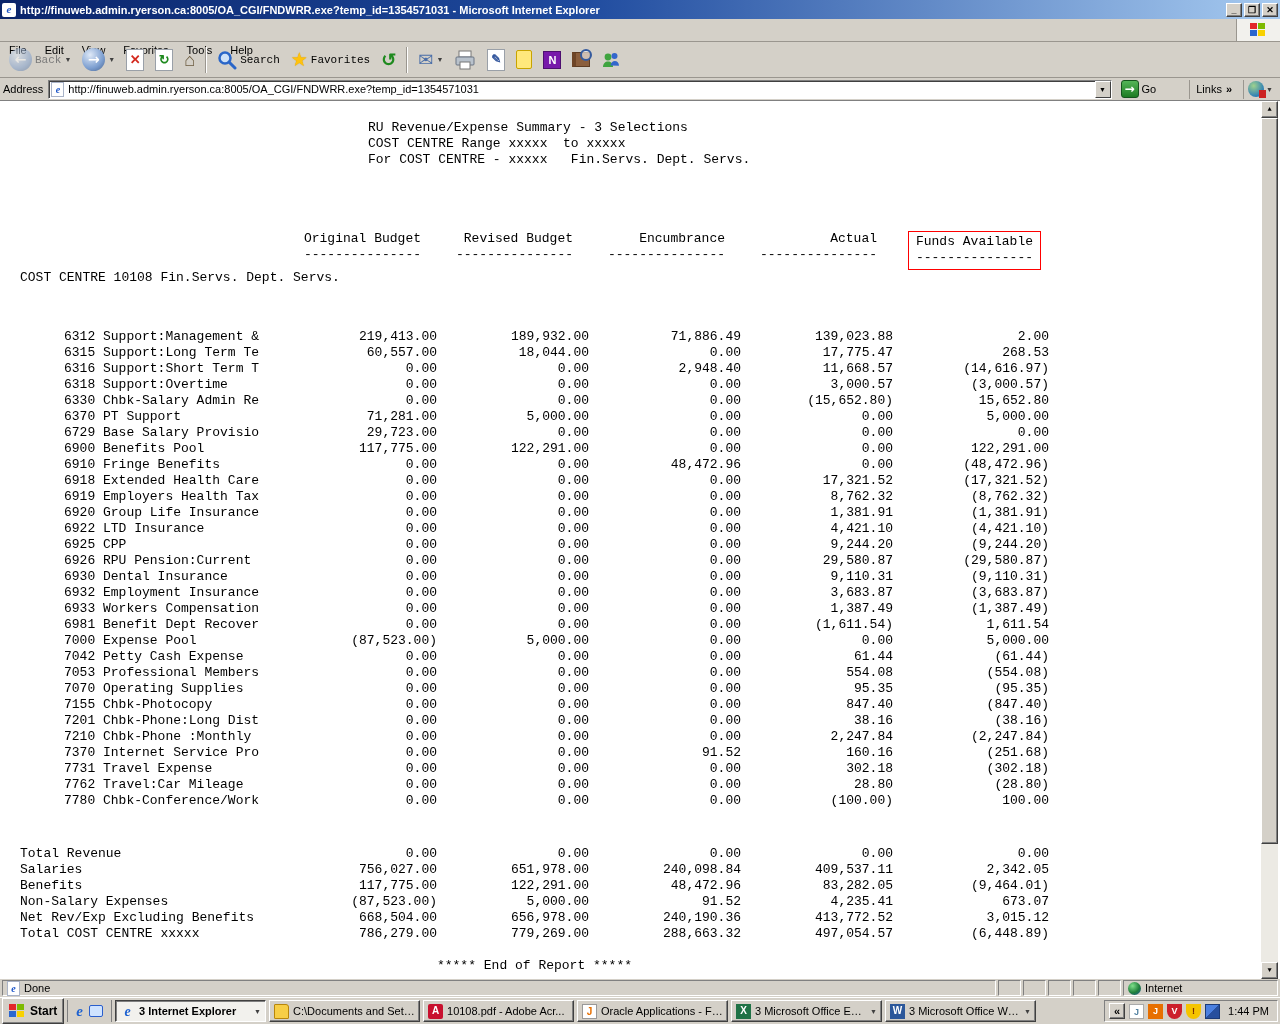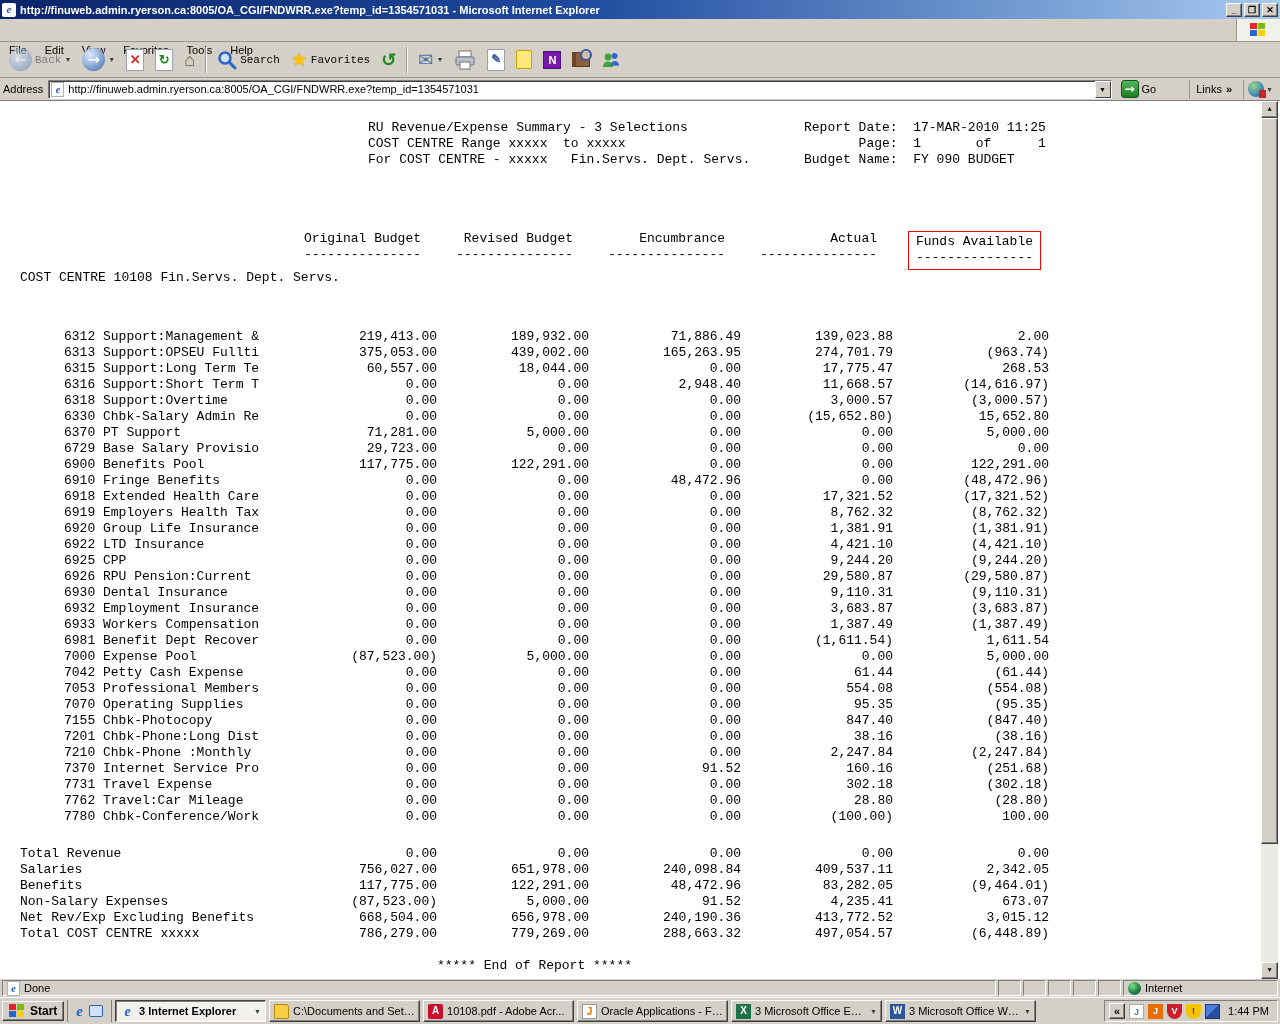--- a/index.html
+++ b/index.html
@@ -94,21 +94,21 @@
   .statusbar { position:absolute; top:979px; left:0; width:1280px; height:18px; background:#D4D0C8; display:flex; align-items:center; gap:2px; padding:1px 2px; }
   .pane { height:16px; border:1px solid; border-color:#808080 #fff #fff #808080; display:flex; align-items:center; gap:4px; padding:0 4px; }
   .pane.main { flex:1; }
   .pane.tiny { width:23px; }
   .pane.zone { width:155px; }
   .globe { width:13px; height:13px; border-radius:50%; background:radial-gradient(circle at 35% 30%,#7fe08a,#1f7f3a 55%,#1b4fa0); flex:none; }
 
   
   .taskbar { position:absolute; top:997px; left:0; width:1280px; height:27px; background:#D4D0C8; border-top:1px solid #fff; display:flex; align-items:center; gap:3px; padding:0 2px; }
   .bevel-out { background:#D4D0C8; border:1px solid; border-color:#fff #404040 #404040 #fff; box-shadow:inset -1px -1px 0 #808080; }
-  .start { height:20px; display:flex; align-items:center; gap:4px; padding:0 6px; font-weight:bold; font-size:12px; }
+  .start { height:26px; display:flex; align-items:center; gap:4px; padding:0 6px; font-weight:bold; font-size:12px; }
   .ql { display:flex; align-items:center; gap:6px; padding:0 8px; border-left:1px solid #808080; border-right:1px solid #808080; height:22px; }
   .e-ico { color:#1E62D0; font:bold italic 15px/16px "Liberation Serif",serif; }
   .desk-ico { width:14px; height:12px; background:#cfe3ff; border:1px solid #2a5ecc; border-radius:2px; }
   .task-btn { width:151px; height:22px; display:flex; align-items:center; gap:4px; padding:0 4px; font-size:11px; white-space:nowrap; overflow:hidden; }
   .task-btn .lbl { flex:1; overflow:hidden; text-overflow:ellipsis; }
   .task-btn.active { border-color:#404040 #fff #fff #404040; box-shadow:inset 1px 1px 0 #808080; background:#F2F1ED; font-weight:bold; }
   .tb-ico { width:15px; height:15px; flex:none; text-align:center; font:bold 10px/14px "Liberation Sans",sans-serif; }
   .ico-folder { background:#F7CE46; border:1px solid #B8860B; border-radius:1px 3px 1px 1px; }
   .ico-pdf { background:#C8102E; color:#fff; border-radius:2px; }
   .ico-java { background:#fff; border:1px solid #999; color:#E76F00; }
@@ -248,23 +248,20 @@
   <span class="adobe">
     <span class="adobe-ico"></span>
     <span class="caret">▼</span>
   </span>
 </div>
 
 <div class="content">
   <div class="pre" id="info-mid">RU Revenue/Expense Summary - 3 Selections
 COST CENTRE Range xxxxx  to xxxxx
 For COST CENTRE - xxxxx   Fin.Servs. Dept. Servs.</div>
-  <div class="pre" id="info-right">Report Date:  17-MAR-2010 11:25
-       Page:  1       of      1
-Budget Name:  FY 090 BUDGET</div>
 
   <div class="hdr-row">
     <div class="hc first"></div>
     <div class="hc">
       <div>Original Budget</div>
         <div>---------------</div>
     </div>
     <div class="hc">
       <div>Revised Budget</div>
         <div>---------------</div>
@@ -289,28 +286,20 @@
   <div id="rows">
       <div class="t-row acct">
         <span class="t-label">6312 Support:Management &amp;</span>
         <span class="t-val c0">219,413.00</span>
         <span class="t-val c1">189,932.00</span>
         <span class="t-val c2">71,886.49</span>
         <span class="t-val c3">139,023.88</span>
         <span class="t-val c4">2.00</span>
       </div>
       <div class="t-row acct">
-        <span class="t-label">6313 Support:OPSEU Fullti</span>
-        <span class="t-val c0">375,053.00</span>
-        <span class="t-val c1">439,002.00</span>
-        <span class="t-val c2">165,263.95</span>
-        <span class="t-val c3">274,701.79</span>
-        <span class="t-val c4">(963.74)</span>
-      </div>
-      <div class="t-row acct">
         <span class="t-label">6315 Support:Long Term Te</span>
         <span class="t-val c0">60,557.00</span>
         <span class="t-val c1">18,044.00</span>
         <span class="t-val c2">0.00</span>
         <span class="t-val c3">17,775.47</span>
         <span class="t-val c4">268.53</span>
       </div>
       <div class="t-row acct">
         <span class="t-label">6316 Support:Short Term T</span>
         <span class="t-val c0">0.00</span>

